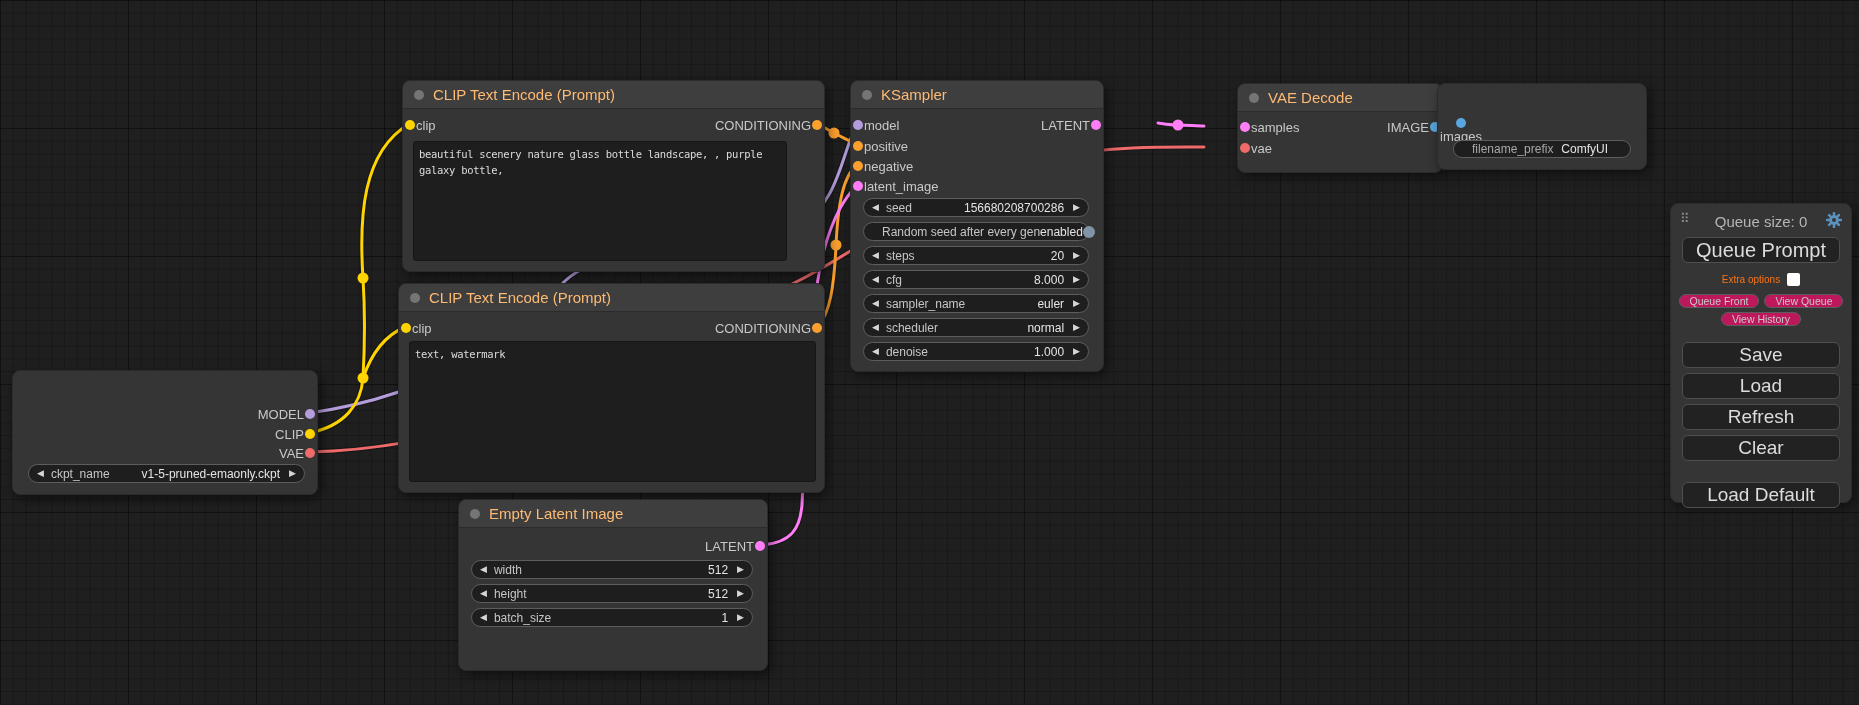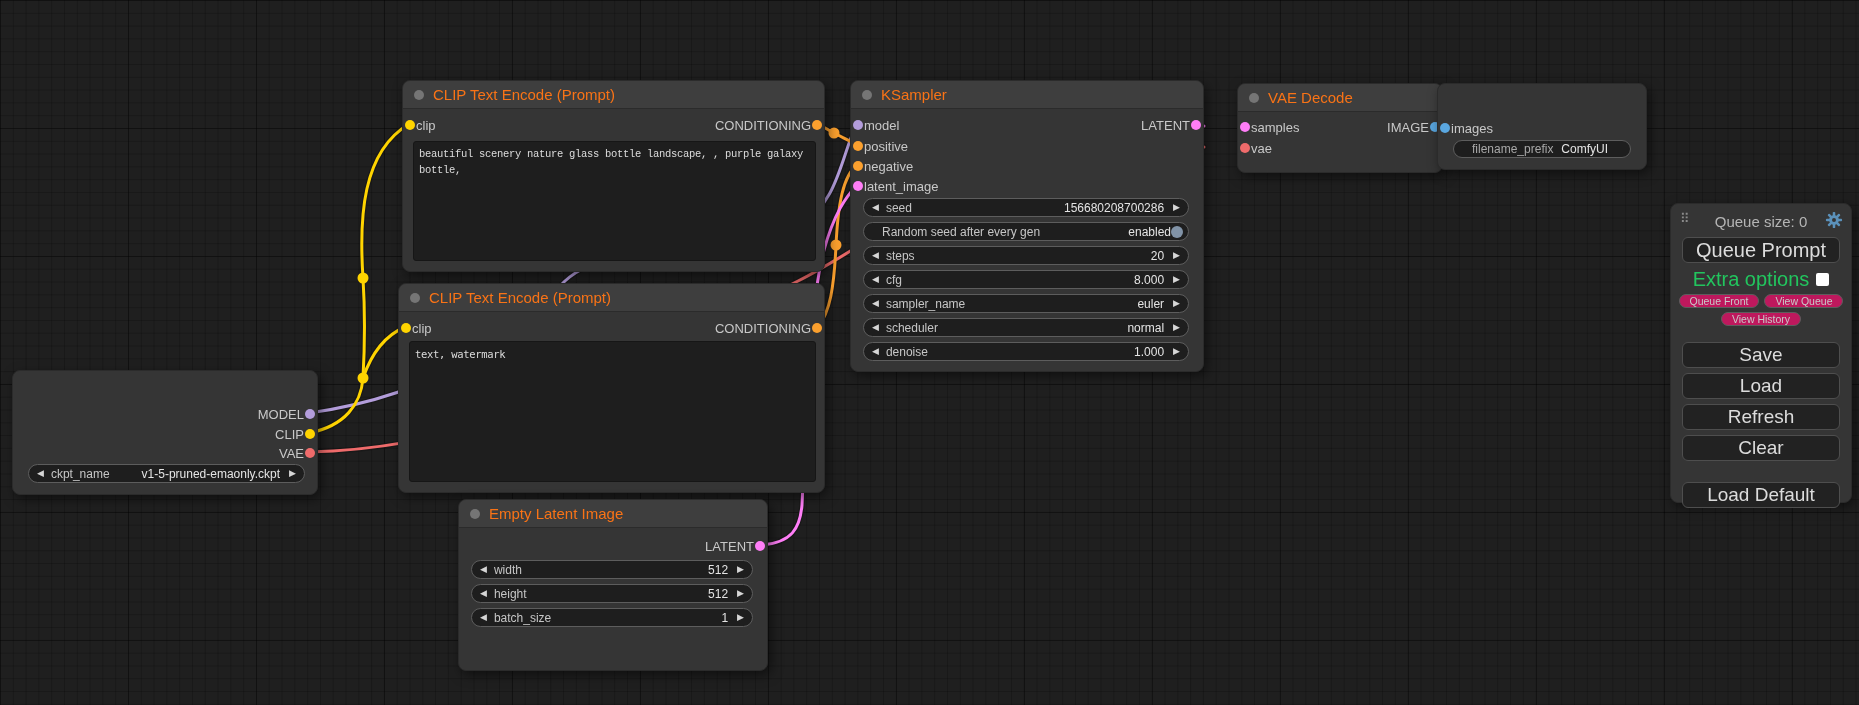--- a/index.html
+++ b/index.html
@@ -16,21 +16,21 @@
   }
   #wires{position:absolute;left:0;top:0;z-index:1;}
   .node{
     position:absolute;z-index:2;background:#353535;border:1px solid #2b2b2b;
     border-radius:8px;box-sizing:border-box;
     box-shadow:3px 4px 12px rgba(0,0,0,.5);
   }
   .node-title{
     height:28px;display:flex;align-items:center;gap:9px;padding:0 11px;
     background:#3e3e3e;border-radius:7px 7px 0 0;border-bottom:1px solid #2b2b2b;
-    color:#f97316;font-size:15px;box-sizing:border-box;
+    color:#fdba74;font-size:15px;box-sizing:border-box;
   }
   .title-dot{width:10px;height:10px;border-radius:50%;background:#757575;flex:0 0 auto;}
   .port-row{position:absolute;height:20px;display:flex;align-items:center;gap:1px;
     font-size:13px;color:#c8c8c8;white-space:nowrap;}
   .port-row.in{left:2px;}
   .port-row.out{right:2px;flex-direction:row-reverse;}
   .pdot{width:10px;height:10px;border-radius:50%;flex:0 0 auto;}
   .c-model{background:#b39ddb;}
   .c-clip{background:#ffd400;}
   .c-vae{background:#ef6b6b;}
@@ -65,21 +65,21 @@
   .qp-header{position:absolute;left:0;right:0;top:7px;height:20px;display:flex;align-items:center;}
   .qp-drag{position:absolute;left:9px;top:1px;color:#8a8a8a;font-size:13px;line-height:1;}
   .qp-size{flex:1;text-align:center;color:#b5b5b5;font-size:15px;}
   .qp-gear{position:absolute;right:8px;top:0px;width:18px;height:18px;}
   .qbtn{
     position:absolute;left:11px;right:11px;height:26px;box-sizing:border-box;
     background:#222222;border:1px solid #4e4e4e;border-radius:6px;
     color:#dcdcdc;font-size:19px;display:flex;align-items:center;justify-content:center;
     font-family:"Liberation Sans",sans-serif;
   }
-  .qp-extra{position:absolute;left:0;right:0;top:67px;height:16px;display:flex;align-items:center;justify-content:center;gap:7px;color:#22c55e;font-size:20px;}
+  .qp-extra{position:absolute;left:0;right:0;top:67px;height:16px;display:flex;align-items:center;justify-content:center;gap:7px;color:#f97316;font-size:10px;}
   .qp-checkbox{width:13px;height:13px;background:#ffffff;border-radius:2px;}
   .qp-smallrow{position:absolute;left:0;right:0;top:90px;display:flex;justify-content:center;gap:5px;}
   .qp-smallrow2{position:absolute;left:0;right:0;top:108px;display:flex;justify-content:center;}
   .sbtn{
     height:14px;box-sizing:border-box;background:#be185d;border:1px solid #5d5d5d;border-radius:8px;
     color:#c9c9c9;font-size:10.5px;display:flex;align-items:center;justify-content:center;padding:0 10px;
   }
 </style>
 </head>
 <body>
@@ -144,21 +144,21 @@
     <span>CLIP Text Encode (Prompt)</span>
   </div>
   <div class="port-row in" style="top:34px;">
     <span class="pdot c-clip"></span>
     <span>clip</span>
   </div>
   <div class="port-row out" style="top:34px;">
     <span class="pdot c-cond"></span>
     <span>CONDITIONING</span>
   </div>
-  <div class="prompt-box" style="left:10px;top:60px;width:403px;height:120px;font-family:Liberation Mono, monospace;">beautiful scenery nature glass bottle landscape, , purple galaxy bottle,</div>
+  <div class="prompt-box" style="left:10px;top:60px;width:374px;height:120px;">beautiful scenery nature glass bottle landscape, , purple galaxy bottle,</div>
 </div>
 
 <div class="node" style="left:398px;top:283px;width:427px;height:210px;">
   <div class="node-title">
     <span class="title-dot"></span>
     <span>CLIP Text Encode (Prompt)</span>
   </div>
   <div class="port-row in" style="top:34px;">
     <span class="pdot c-clip"></span>
     <span>clip</span>
@@ -192,21 +192,21 @@
     <span class="arrow">▶</span>
   </div>
   <div class="widget" style="top:108px;">
     <span class="arrow">◀</span>
     <span class="wlabel">batch_size</span>
     <span class="wvalue">1</span>
     <span class="arrow">▶</span>
   </div>
 </div>
 
-<div class="node" style="left:850px;top:80px;width:354px;height:292px;">
+<div class="node" style="left:850px;top:80px;width:254px;height:292px;">
   <div class="node-title">
     <span class="title-dot"></span>
     <span>KSampler</span>
   </div>
   <div class="port-row in" style="top:34px;">
     <span class="pdot c-model"></span>
     <span>model</span>
   </div>
   <div class="port-row in" style="top:55px;">
     <span class="pdot c-cond"></span>
@@ -281,21 +281,21 @@
     <span class="pdot c-vae"></span>
     <span>vae</span>
   </div>
   <div class="port-row out" style="top:33px;">
     <span class="pdot c-image"></span>
     <span>IMAGE</span>
   </div>
 </div>
 
 <div class="node" style="left:1437px;top:83px;width:210px;height:87px;">
-  <div class="port-row in" style="top:34px;">
+  <div class="port-row in" style="top:34px;flex-direction:column;">
     <span class="pdot c-image"></span>
     <span>images</span>
   </div>
   <div class="widget no-arrows" style="top:56px;left:15px;right:15px;height:18px;">
     <span class="wlabel" style="color:#a8a8a8;">filename_prefix</span>
     <span class="wvalue" style="margin-right:14px;">ComfyUI</span>
   </div>
 </div>
 
 <div id="queue-panel">

